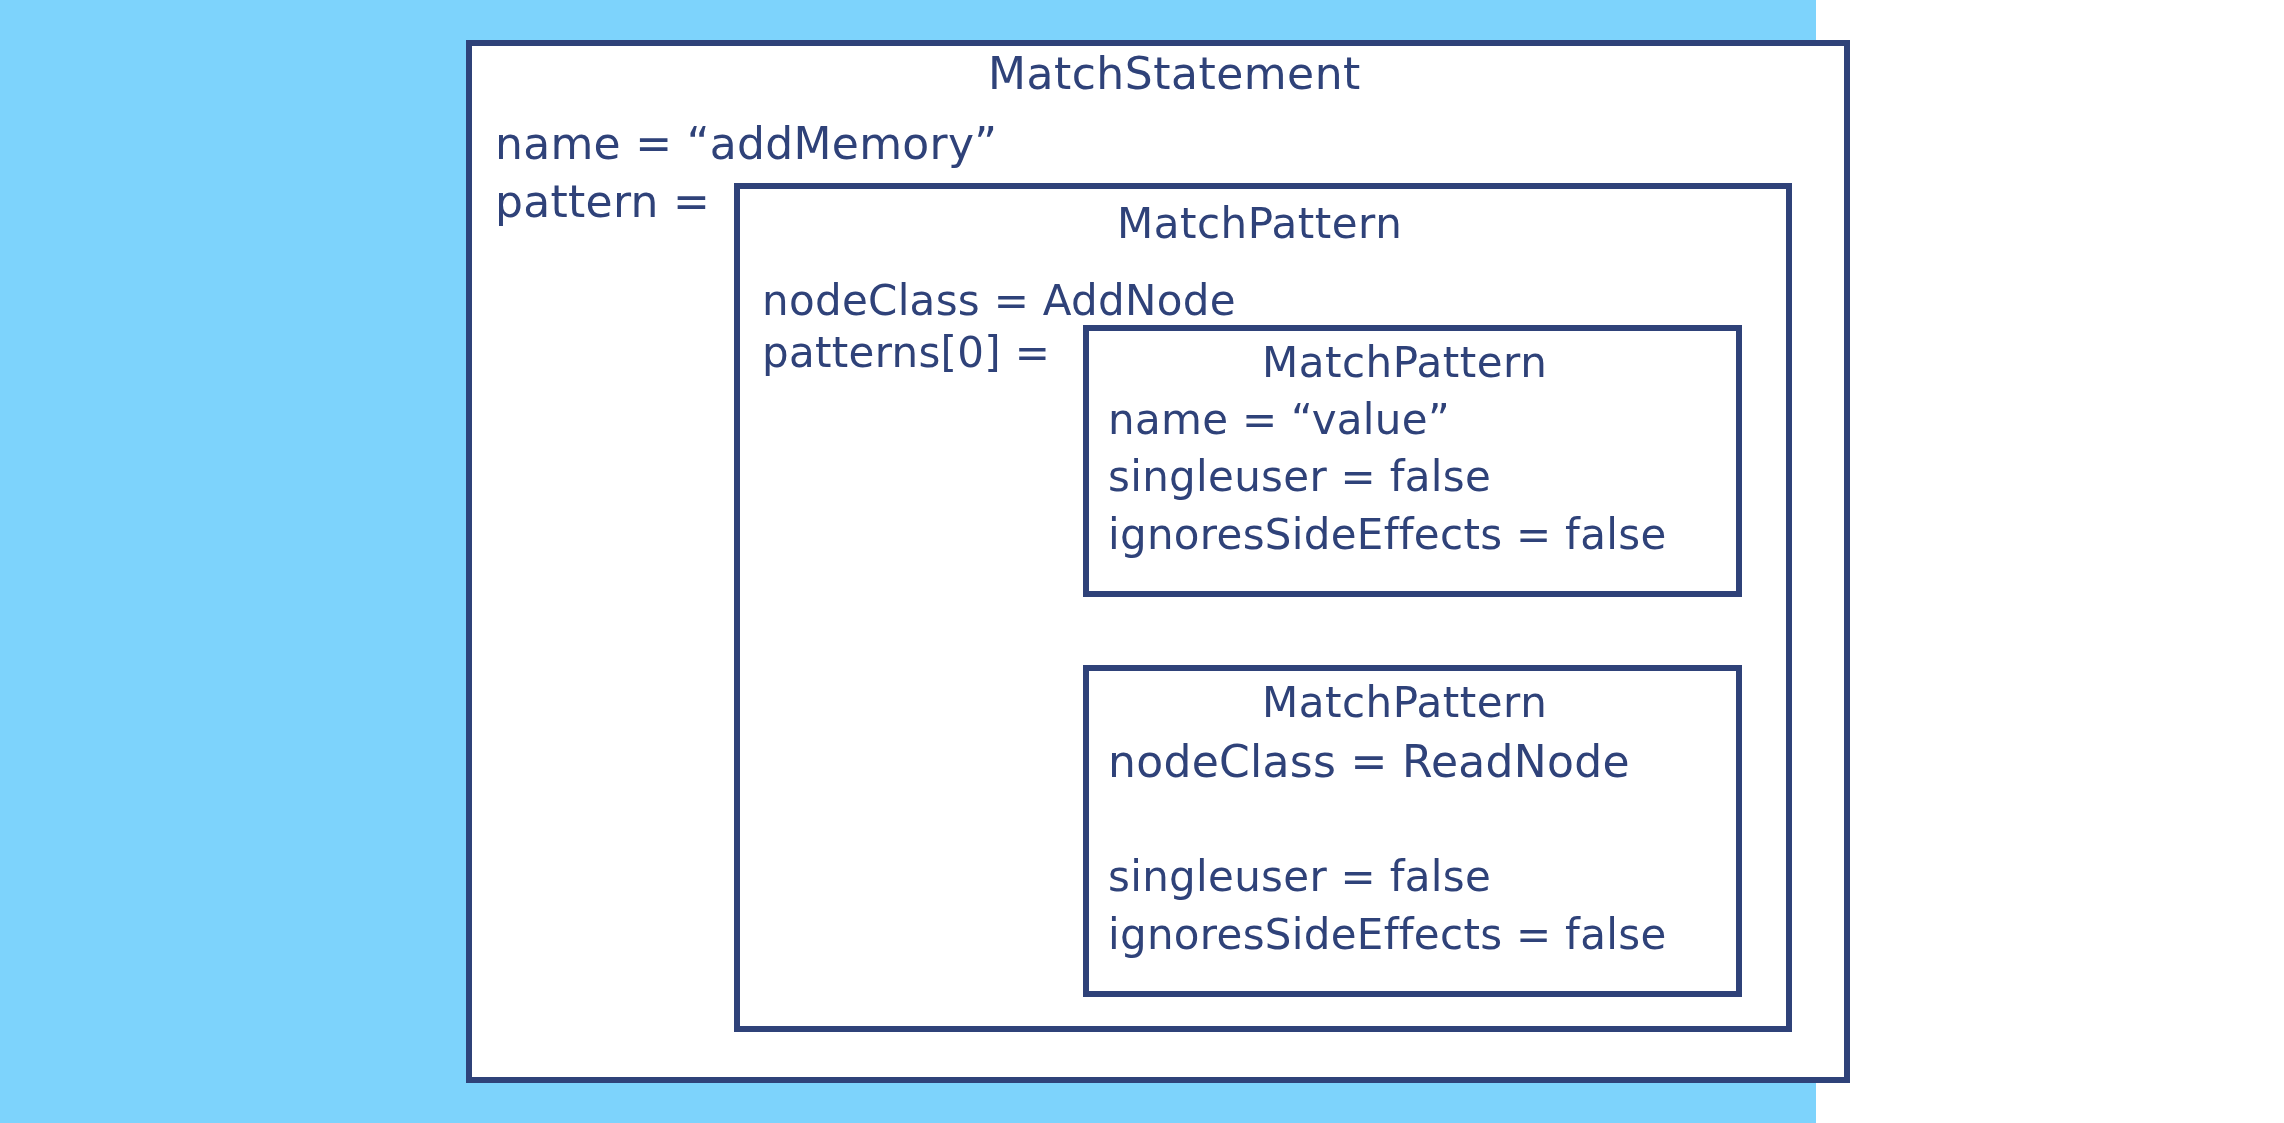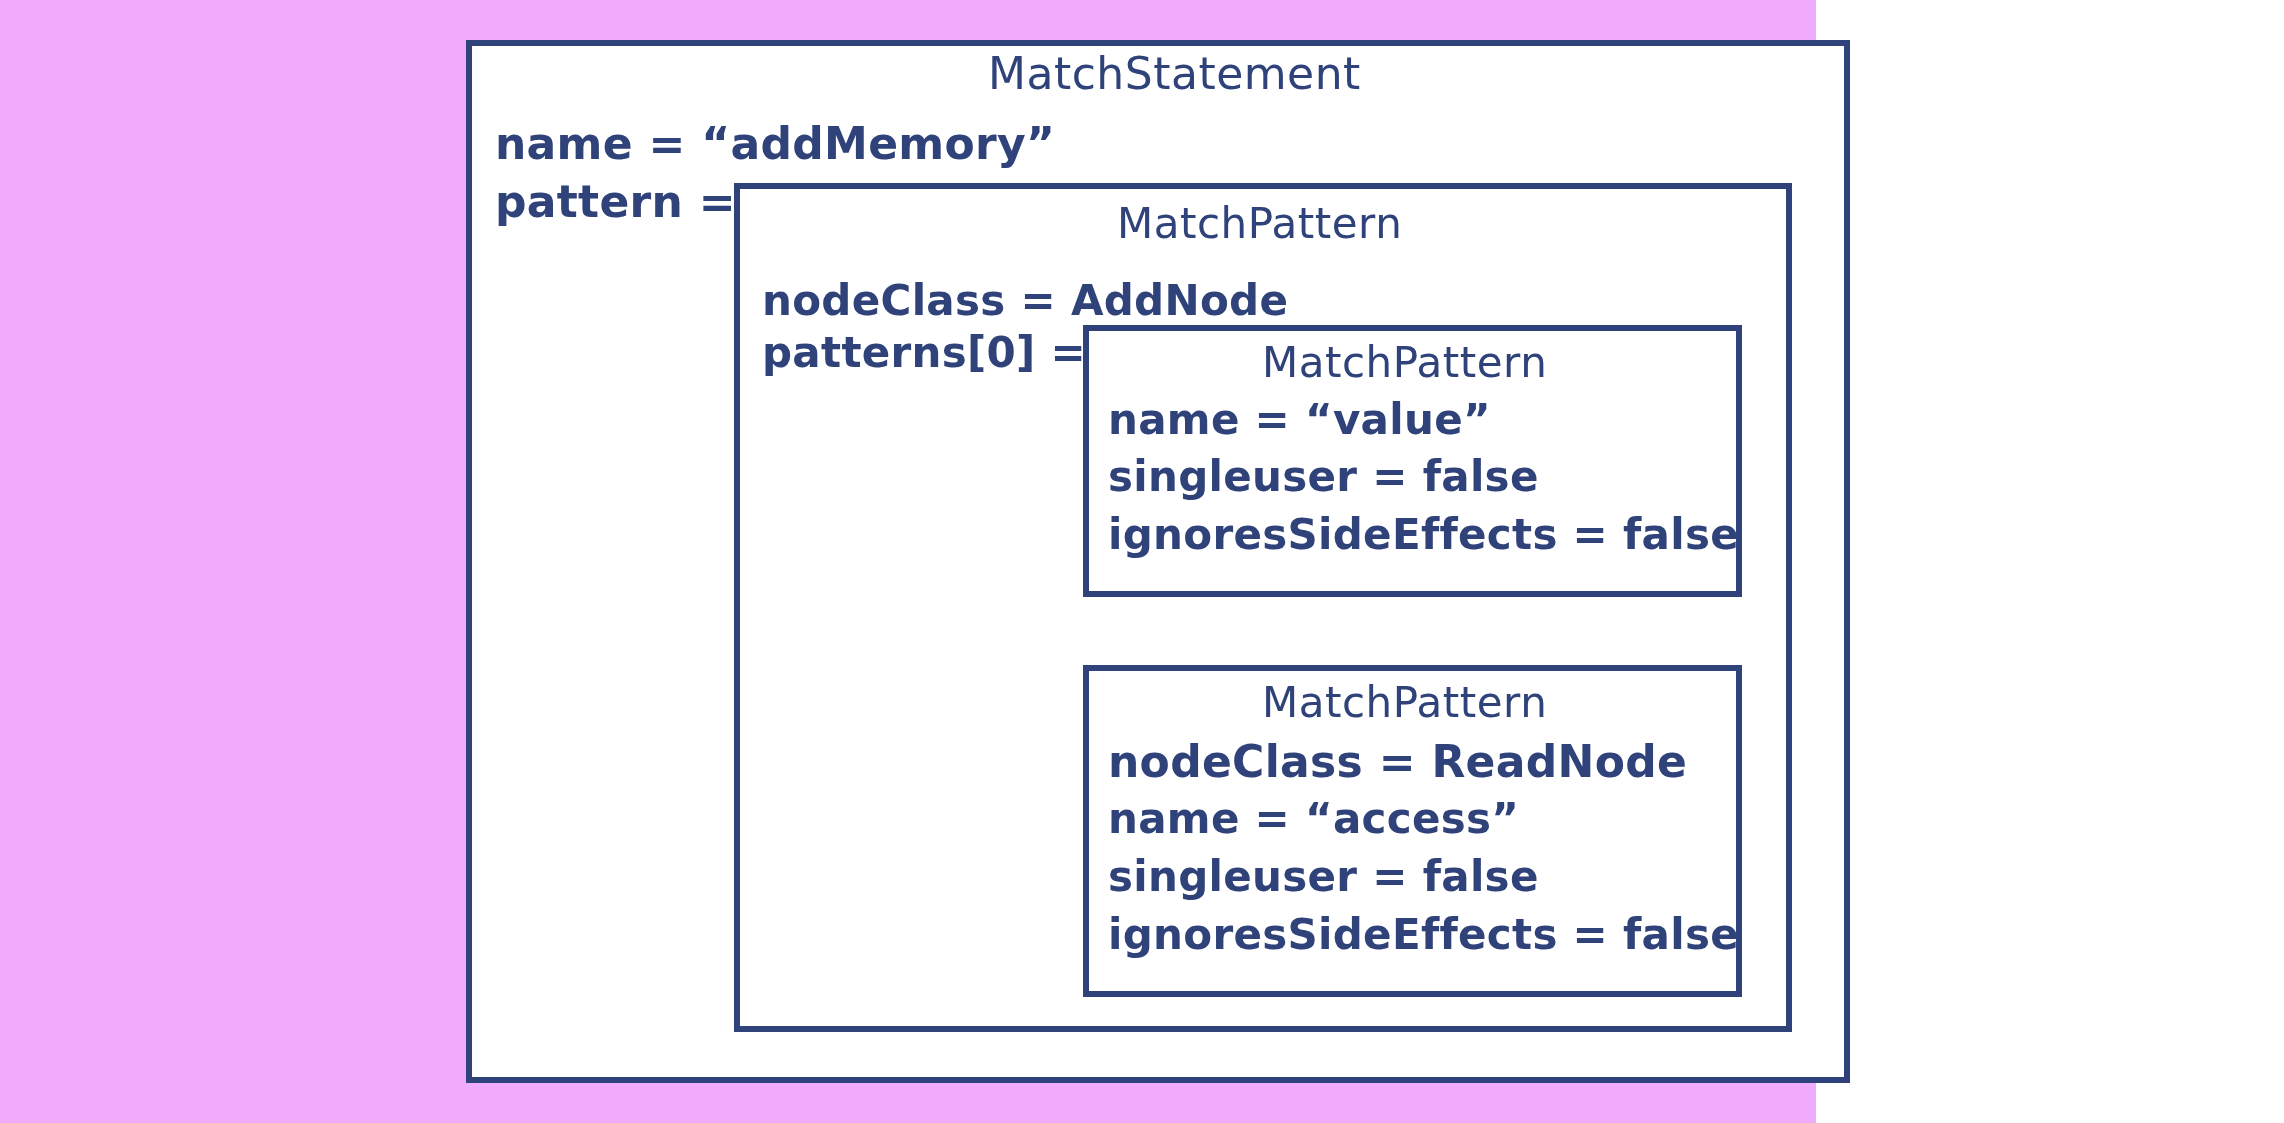--- a/index.html
+++ b/index.html
@@ -13,21 +13,21 @@
     font-family: "DejaVu Sans", sans-serif;
     overflow: hidden;
     position: relative;
   }
 
   .canvas {
     position: absolute;
     left: 0; top: 0;
     width: 1816px;
     height: 1123px;
-    background: #f0abfc;
+    background: #7dd3fc;
   }
 
   
   .node-box {
     position: absolute;
     box-sizing: border-box;
     background: #ffffff;
     border: 6px solid #2F4279;
   }
 
@@ -37,21 +37,21 @@
     font-family: "DejaVu Sans", sans-serif;
     font-weight: 400;
     white-space: nowrap;
     letter-spacing: 0.5px;
   }
 
   .field-line {
     position: absolute;
     color: #2F4279;
     font-family: "DejaVu Sans", sans-serif;
-    font-weight: 700;
+    font-weight: 400;
     white-space: nowrap;
     letter-spacing: 0.3px;
     text-align: center;
   }
 
   
   #outer-box {
     left: 466px;
     top: 40px;
     width: 1384px;
@@ -165,19 +165,18 @@
   <div class="field-line" id="inner0-f2">singleuser = false</div>
 
   <div class="field-line" id="inner0-f3">ignoresSideEffects = false</div>
 
   <div class="node-box" id="inner1-box"></div>
 
   <div class="node-title" id="inner1-title">MatchPattern</div>
 
   <div class="field-line" id="inner1-f1">nodeClass = ReadNode</div>
 
-  <div class="field-line" id="inner1-f2">name = “access”</div>
 
   <div class="field-line" id="inner1-f3">singleuser = false</div>
 
   <div class="field-line" id="inner1-f4">ignoresSideEffects = false</div>
 
 </div>
 
 </body></html>

